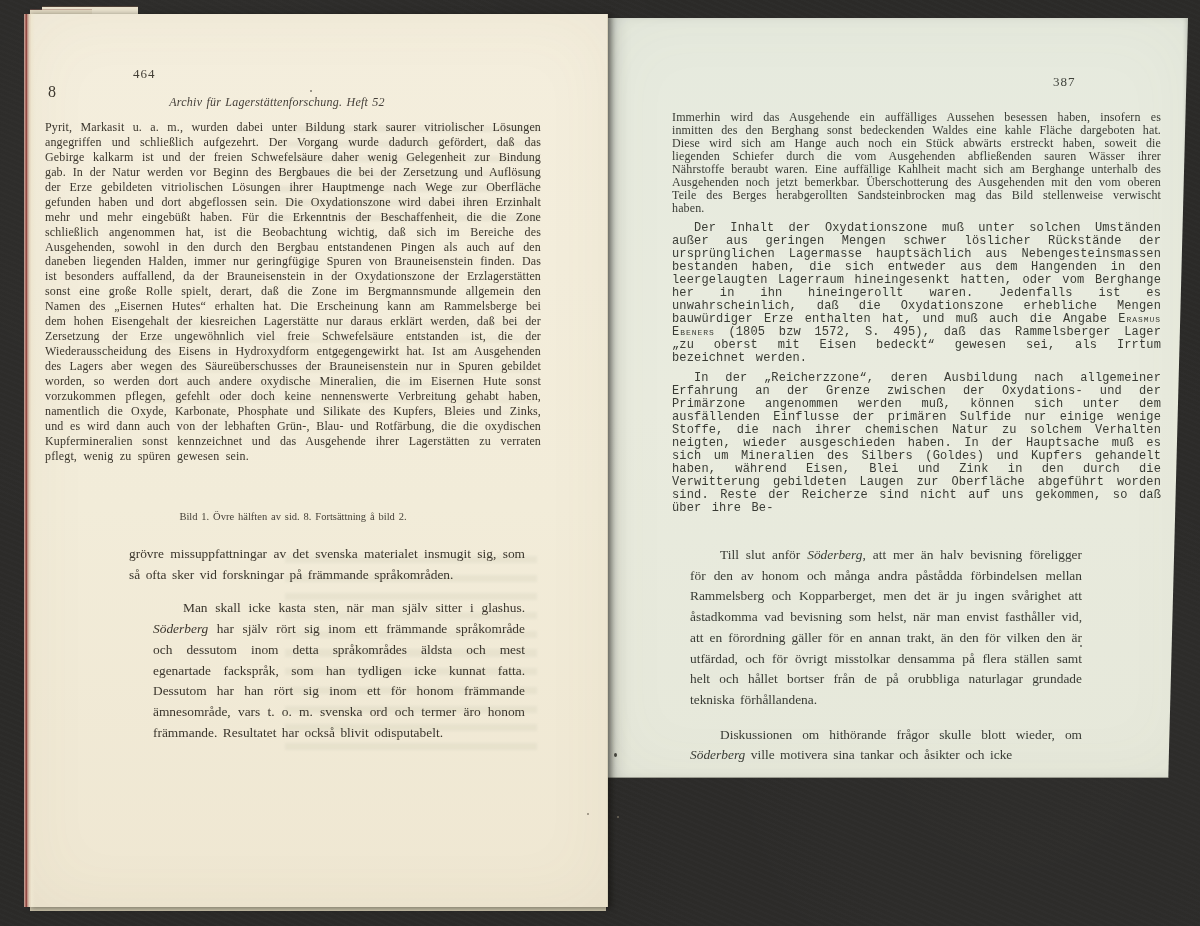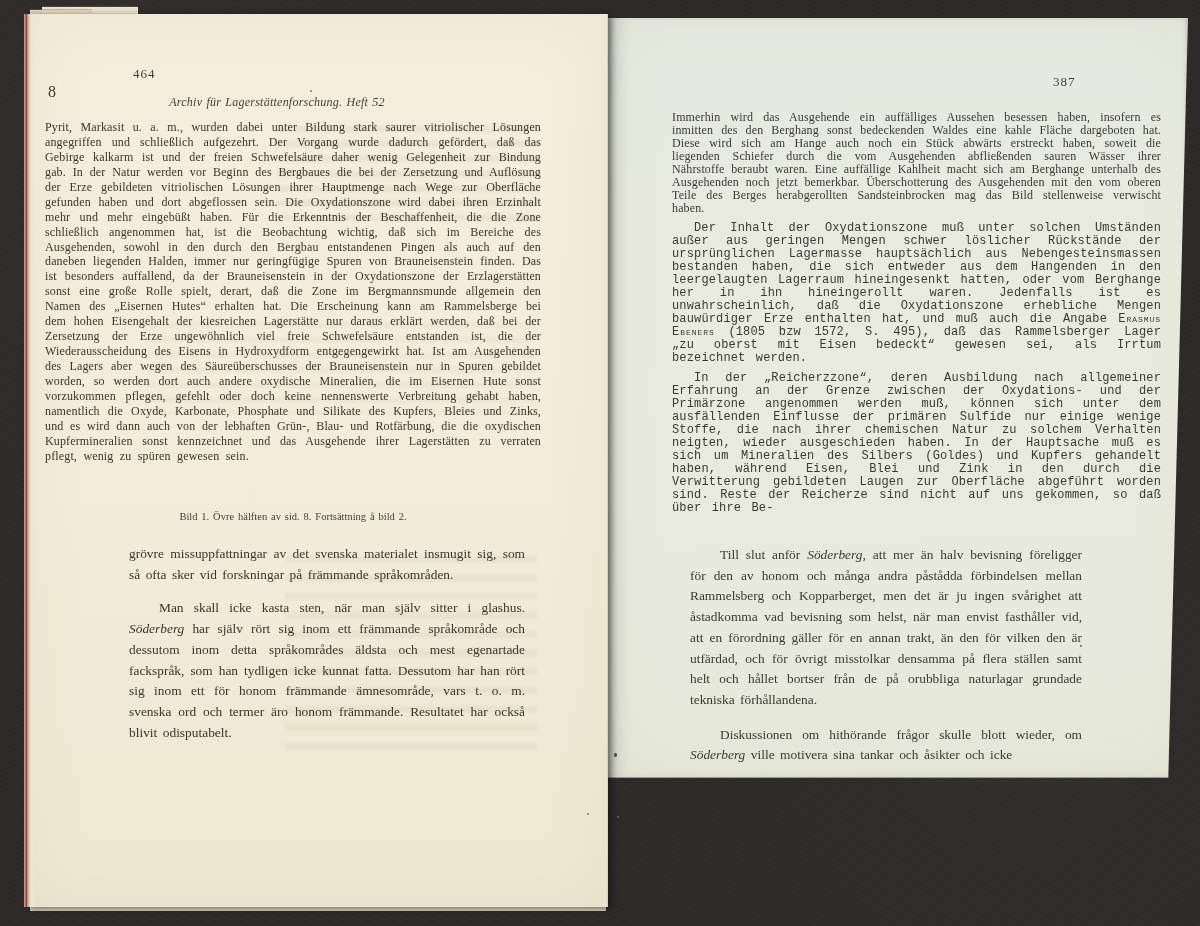--- a/index.html
+++ b/index.html
@@ -50,21 +50,21 @@
   .body-de p{margin:0;}
   .german-left{left:18px;top:106px;width:496px;line-height:14.93px;word-spacing:0.27em;}
   .german-right{left:64px;top:93px;width:489px;line-height:13px;word-spacing:0.25em;color:#393b34;}
   .german-right p + p{margin-top:7px;text-indent:22px;font-family:Liberation Mono, monospace;}
   .caption{text-align:center;color:#433e35;word-spacing:0.12em;}
   .caption-left{left:18px;top:497px;width:496px;font-size:10.5px;}
   .caption-right{left:30px;top:482px;width:500px;font-size:11px;color:#3f423b;}
   .body-sv{font-size:13.4px;text-align:justify;line-height:20.7px;word-spacing:0.16em;}
   .body-sv p{margin:0;}
   .swedish-left{left:102px;top:530px;width:396px;}
-  .swedish-left p + p{margin-top:13px;text-indent:30px;}
+  .swedish-left p + p{margin-top:13px;text-indent:30px;margin-left:24px;}
   .swedish-right{left:82px;top:519px;width:392px;color:#393b34;margin-top:8px;}
   .swedish-right p{text-indent:30px;}
   .swedish-right p + p{margin-top:14px;}
   i{font-style:italic;}
   .smallcaps{font-variant:small-caps;letter-spacing:0.08em;}
 
   .ghost{position:absolute;filter:blur(1.2px);pointer-events:none;}
   .ghost-l1{left:250px;top:112px;width:262px;height:100px;
     background:repeating-linear-gradient(180deg, rgba(148,155,130,0.10) 0 6px, rgba(0,0,0,0) 6px 14.9px);}
   .ghost-l2{left:258px;top:540px;width:252px;height:198px;

